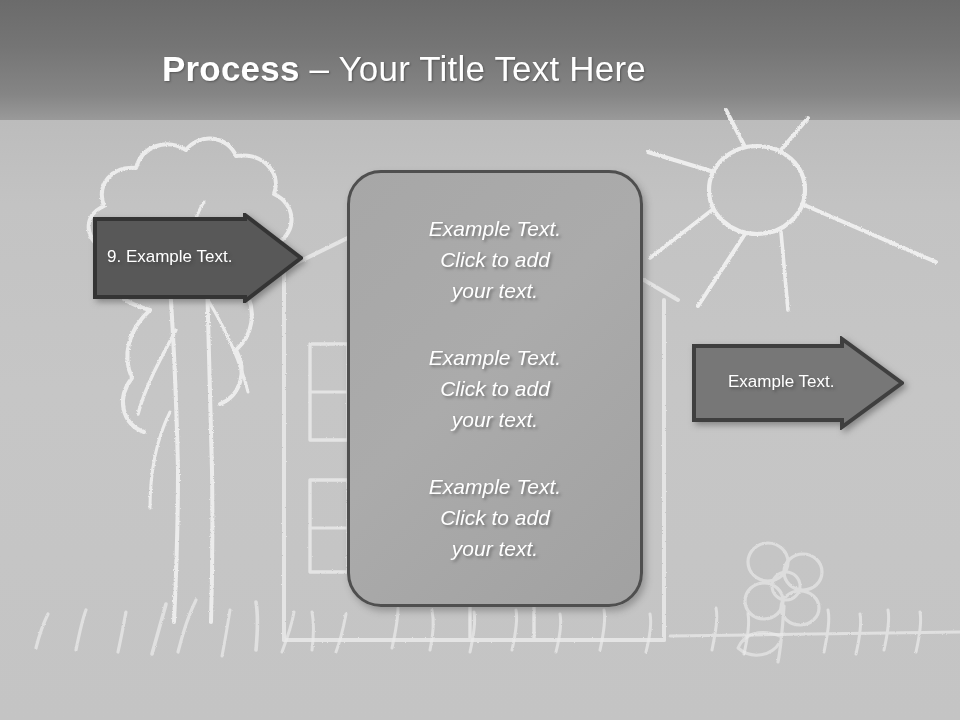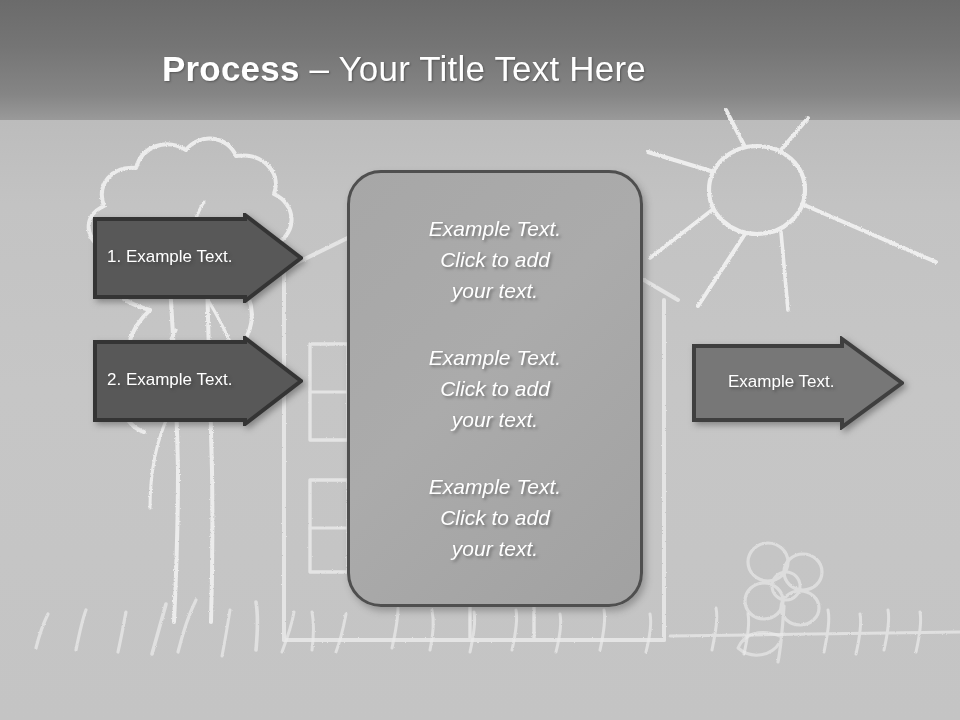--- a/index.html
+++ b/index.html
@@ -246,29 +246,23 @@
       <div>Example Text.</div>
       <div>Click  to add</div>
       <div>your text.</div>
     </div>
   </div>
 
   <div class="arrow" id="arrow-step-1">
     <svg width="210" height="90" viewBox="0 0 210 90" xmlns="http://www.w3.org/2000/svg">
       <polygon points="2,6 152,6 152,2 208,45 152,88 152,84 2,84" fill="#585858" stroke="#343434" stroke-width="4" stroke-linejoin="miter"></polygon>
     </svg>
-    <div class="arrow-label">1. Example Text.</div>
-  </div>
-
-  <div class="arrow" id="arrow-step-2">
-    <svg width="210" height="90" viewBox="0 0 210 90" xmlns="http://www.w3.org/2000/svg">
-      <polygon points="2,6 152,6 152,2 208,45 152,88 152,84 2,84" fill="#585858" stroke="#343434" stroke-width="4" stroke-linejoin="miter"></polygon>
-    </svg>
-    <div class="arrow-label">2. Example Text.</div>
-  </div>
+    <div class="arrow-label">9. Example Text.</div>
+  </div>
+
 
 
   <div class="arrow" id="arrow-result">
     <svg width="212" height="94" viewBox="0 0 212 94" xmlns="http://www.w3.org/2000/svg">
       <polygon points="2,10 150,10 150,3 210,47 150,91 150,84 2,84" fill="#777777" stroke="#3f3f3f" stroke-width="4" stroke-linejoin="miter"></polygon>
     </svg>
     <div class="arrow-label">Example Text.</div>
   </div>
 
 </div>

